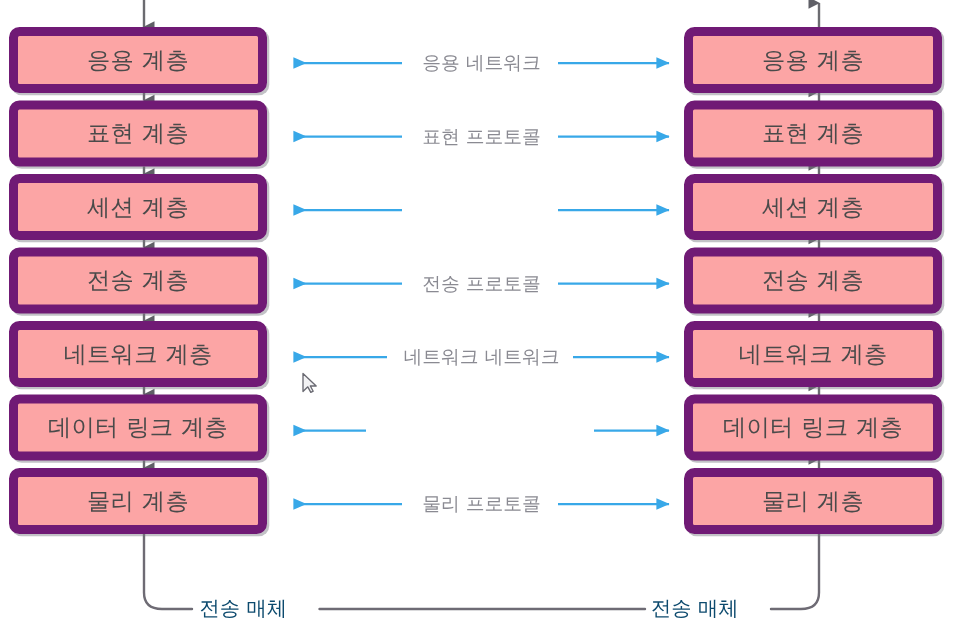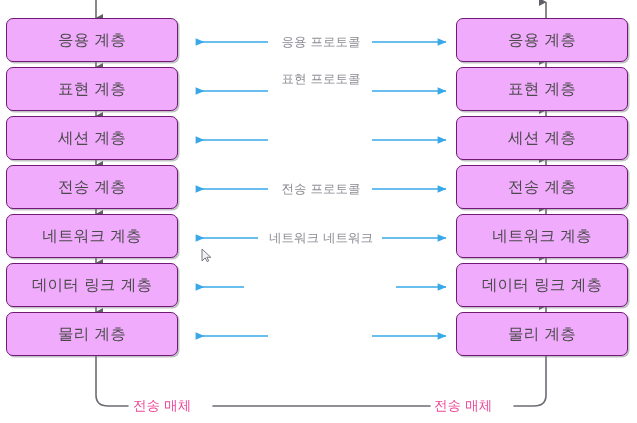--- a/index.html
+++ b/index.html
@@ -13,22 +13,22 @@
   #canvas {
     position: relative;
     width: 637px;
     height: 423px;
     background: #ffffff;
     overflow: hidden;
   }
   .layer-box {
     position: absolute;
     box-sizing: border-box;
-    background: #f0abfc;
-    border: 1px solid #701a75;
+    background: #fca5a5;
+    border: 6px solid #701a75;
     border-radius: 7px;
     box-shadow: 1.5px 1.5px 0 rgba(120,120,128,0.45);
     display: flex;
     align-items: center;
     justify-content: center;
   }
   .layer-label {
     font-size: 15.5px;
     color: #4a4a4a;
     letter-spacing: 0.2px;
@@ -51,21 +51,21 @@
     position: absolute;
     left: 0;
     top: 0;
     width: 637px;
     height: 423px;
     pointer-events: none;
   }
   .medium-label {
     position: absolute;
     font-size: 13.5px;
-    color: #ec4899;
+    color: #0c4a6e;
     white-space: nowrap;
   }
   .cursor-icon {
     position: absolute;
     width: 11px;
     height: 15px;
   }
 </style>
 </head>
 <body>
@@ -174,30 +174,33 @@
     <span class="layer-label">네트워크 계층</span>
   </div>
   <div class="layer-box" style="left:456px; top:263px; width:172px; height:44px;">
     <span class="layer-label">데이터 링크 계층</span>
   </div>
   <div class="layer-box" style="left:456px; top:312px; width:172px; height:44px;">
     <span class="layer-label">물리 계층</span>
   </div>
 
   <div class="proto-row" style="left:189px; top:30px; width:264px; height:24px;">
-    <span class="proto-label">응용 프로토콜</span>
-  </div>
-  <div class="proto-row" style="left:189px; top:67px; width:264px; height:24px;">
+    <span class="proto-label">응용 네트워크</span>
+  </div>
+  <div class="proto-row" style="left:189px; top:79px; width:264px; height:24px;">
     <span class="proto-label">표현 프로토콜</span>
   </div>
   <div class="proto-row" style="left:189px; top:177px; width:264px; height:24px;">
     <span class="proto-label">전송 프로토콜</span>
   </div>
   <div class="proto-row" style="left:189px; top:226px; width:264px; height:24px;">
     <span class="proto-label">네트워크 네트워크</span>
+  </div>
+  <div class="proto-row" style="left:189px; top:324px; width:264px; height:24px;">
+    <span class="proto-label">물리 프로토콜</span>
   </div>
 
   <div class="medium-label" style="left:133px; top:397px;">전송 매체</div>
   <div class="medium-label" style="left:434px; top:397px;">전송 매체</div>
 
   <svg class="cursor-icon" viewBox="0 0 11 15" style="left:201px; top:248px;">
     <path d="M1,1 L1,13 L4.2,9.9 L6.2,13.6 L7.8,12.8 L5.9,9.3 L9.8,9.3 Z" fill="#f2f2f4" stroke="#6a6a72" stroke-width="0.9" stroke-linejoin="round"></path>
   </svg>
 
 </div>

